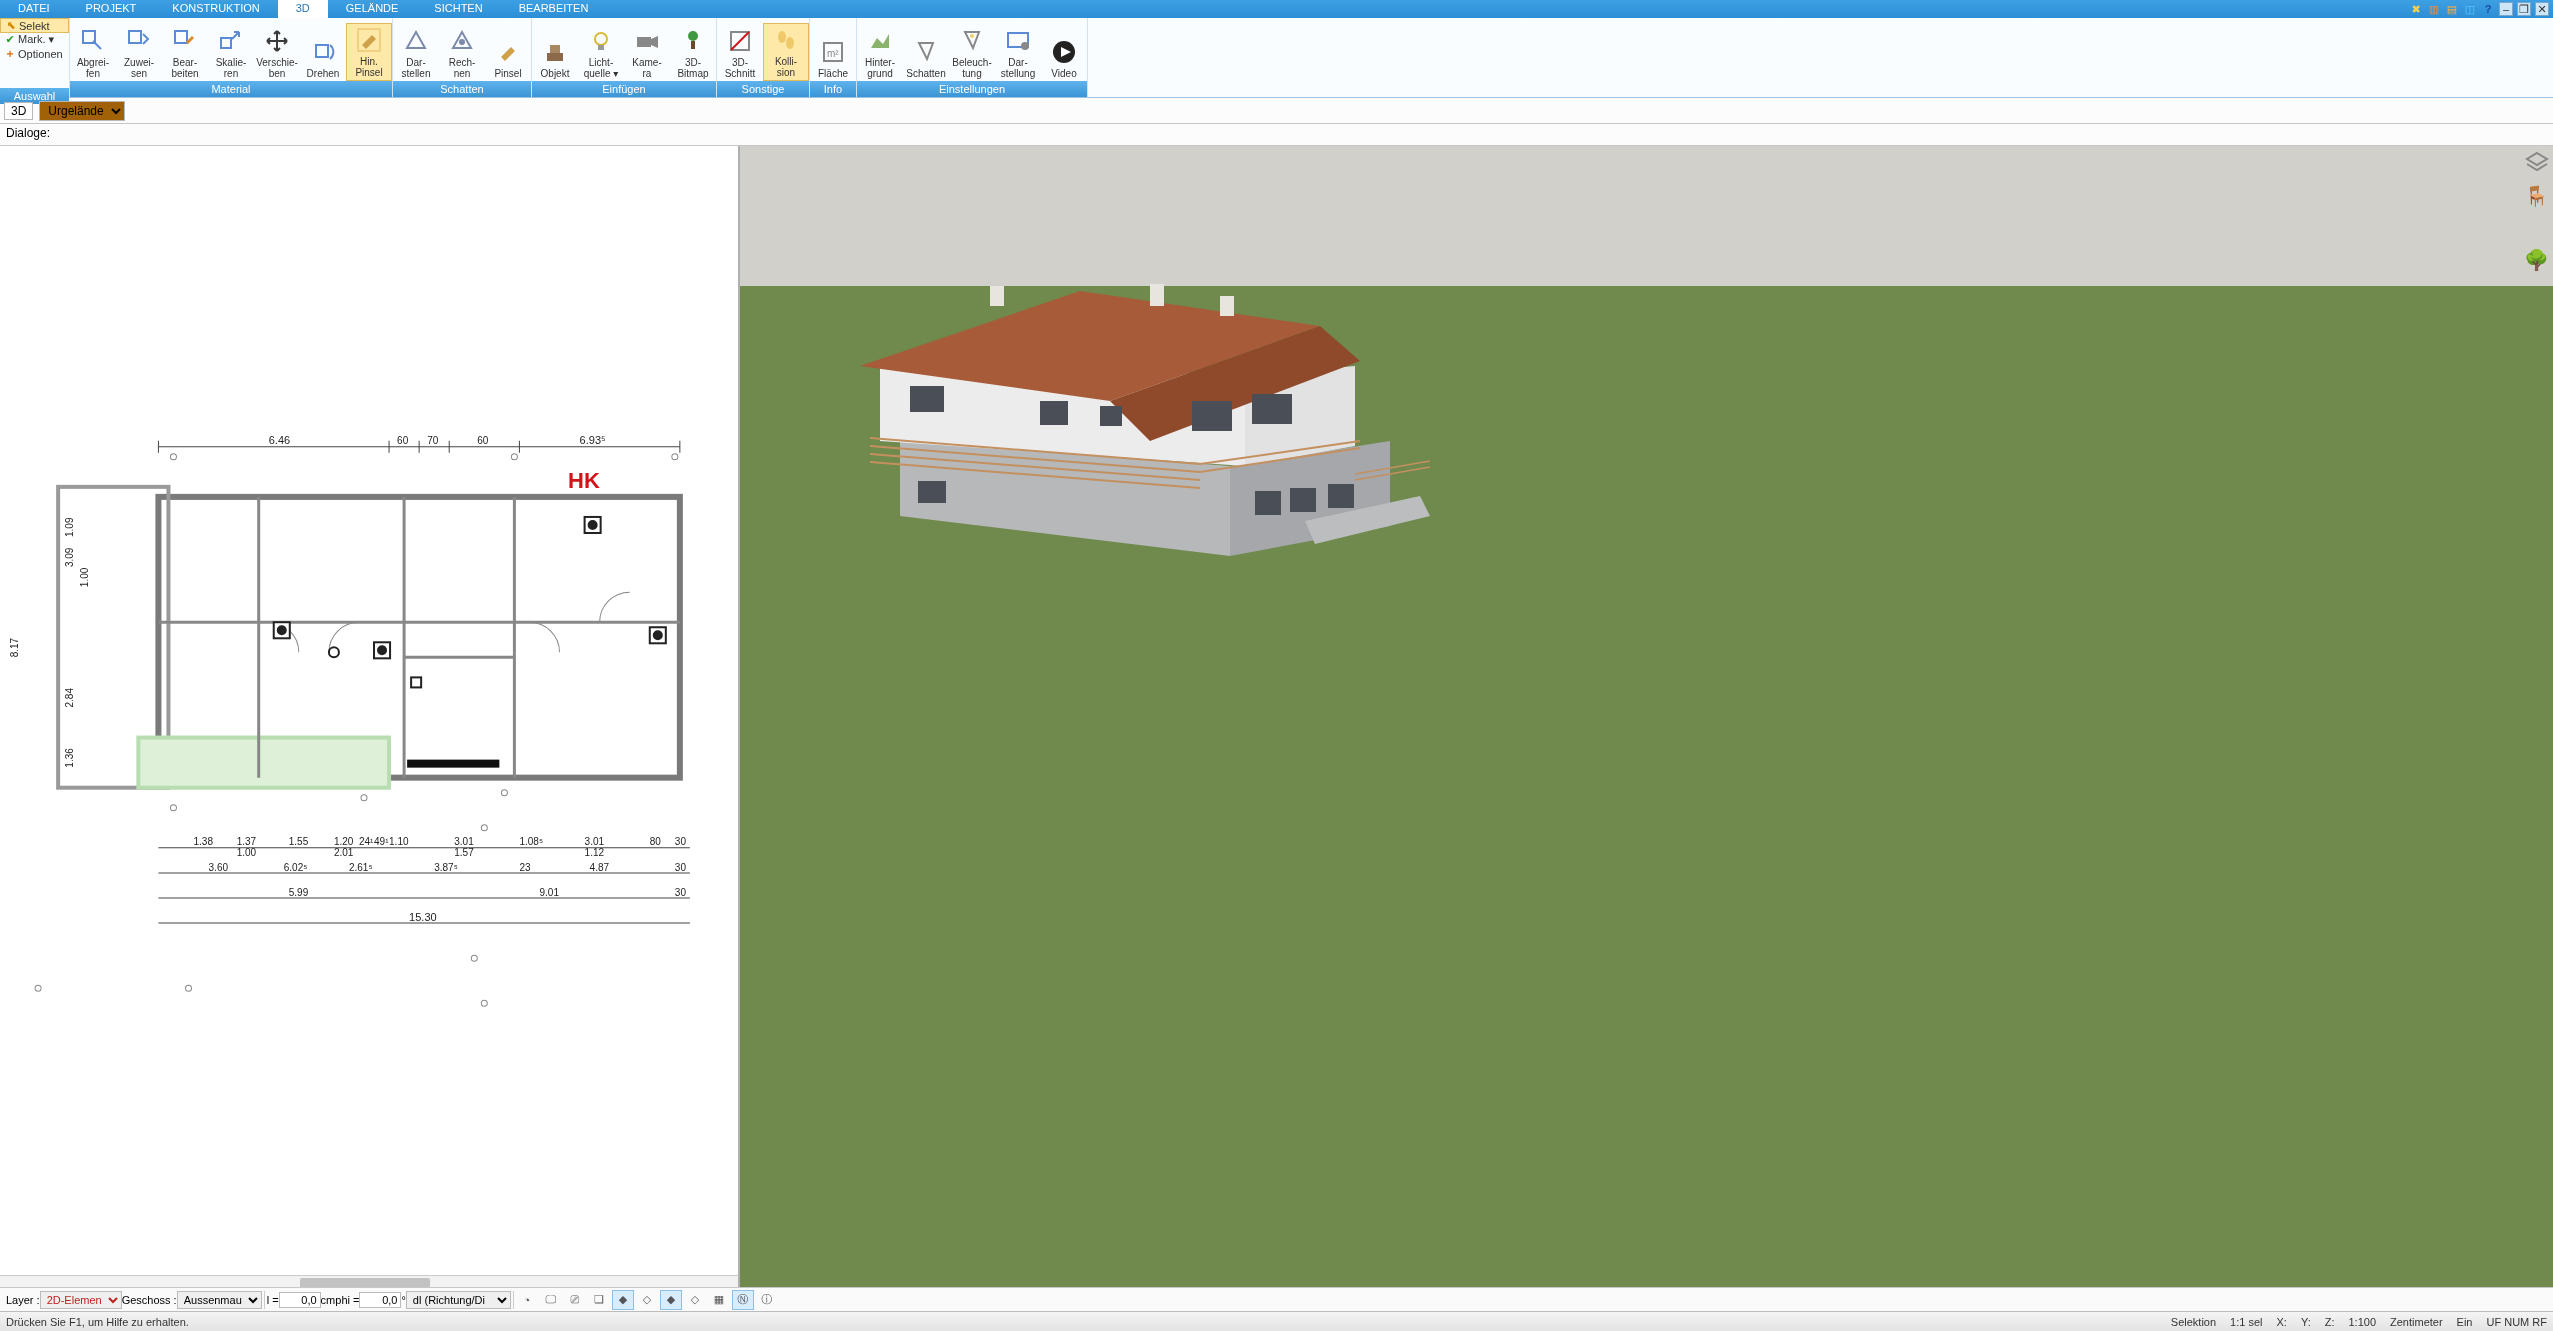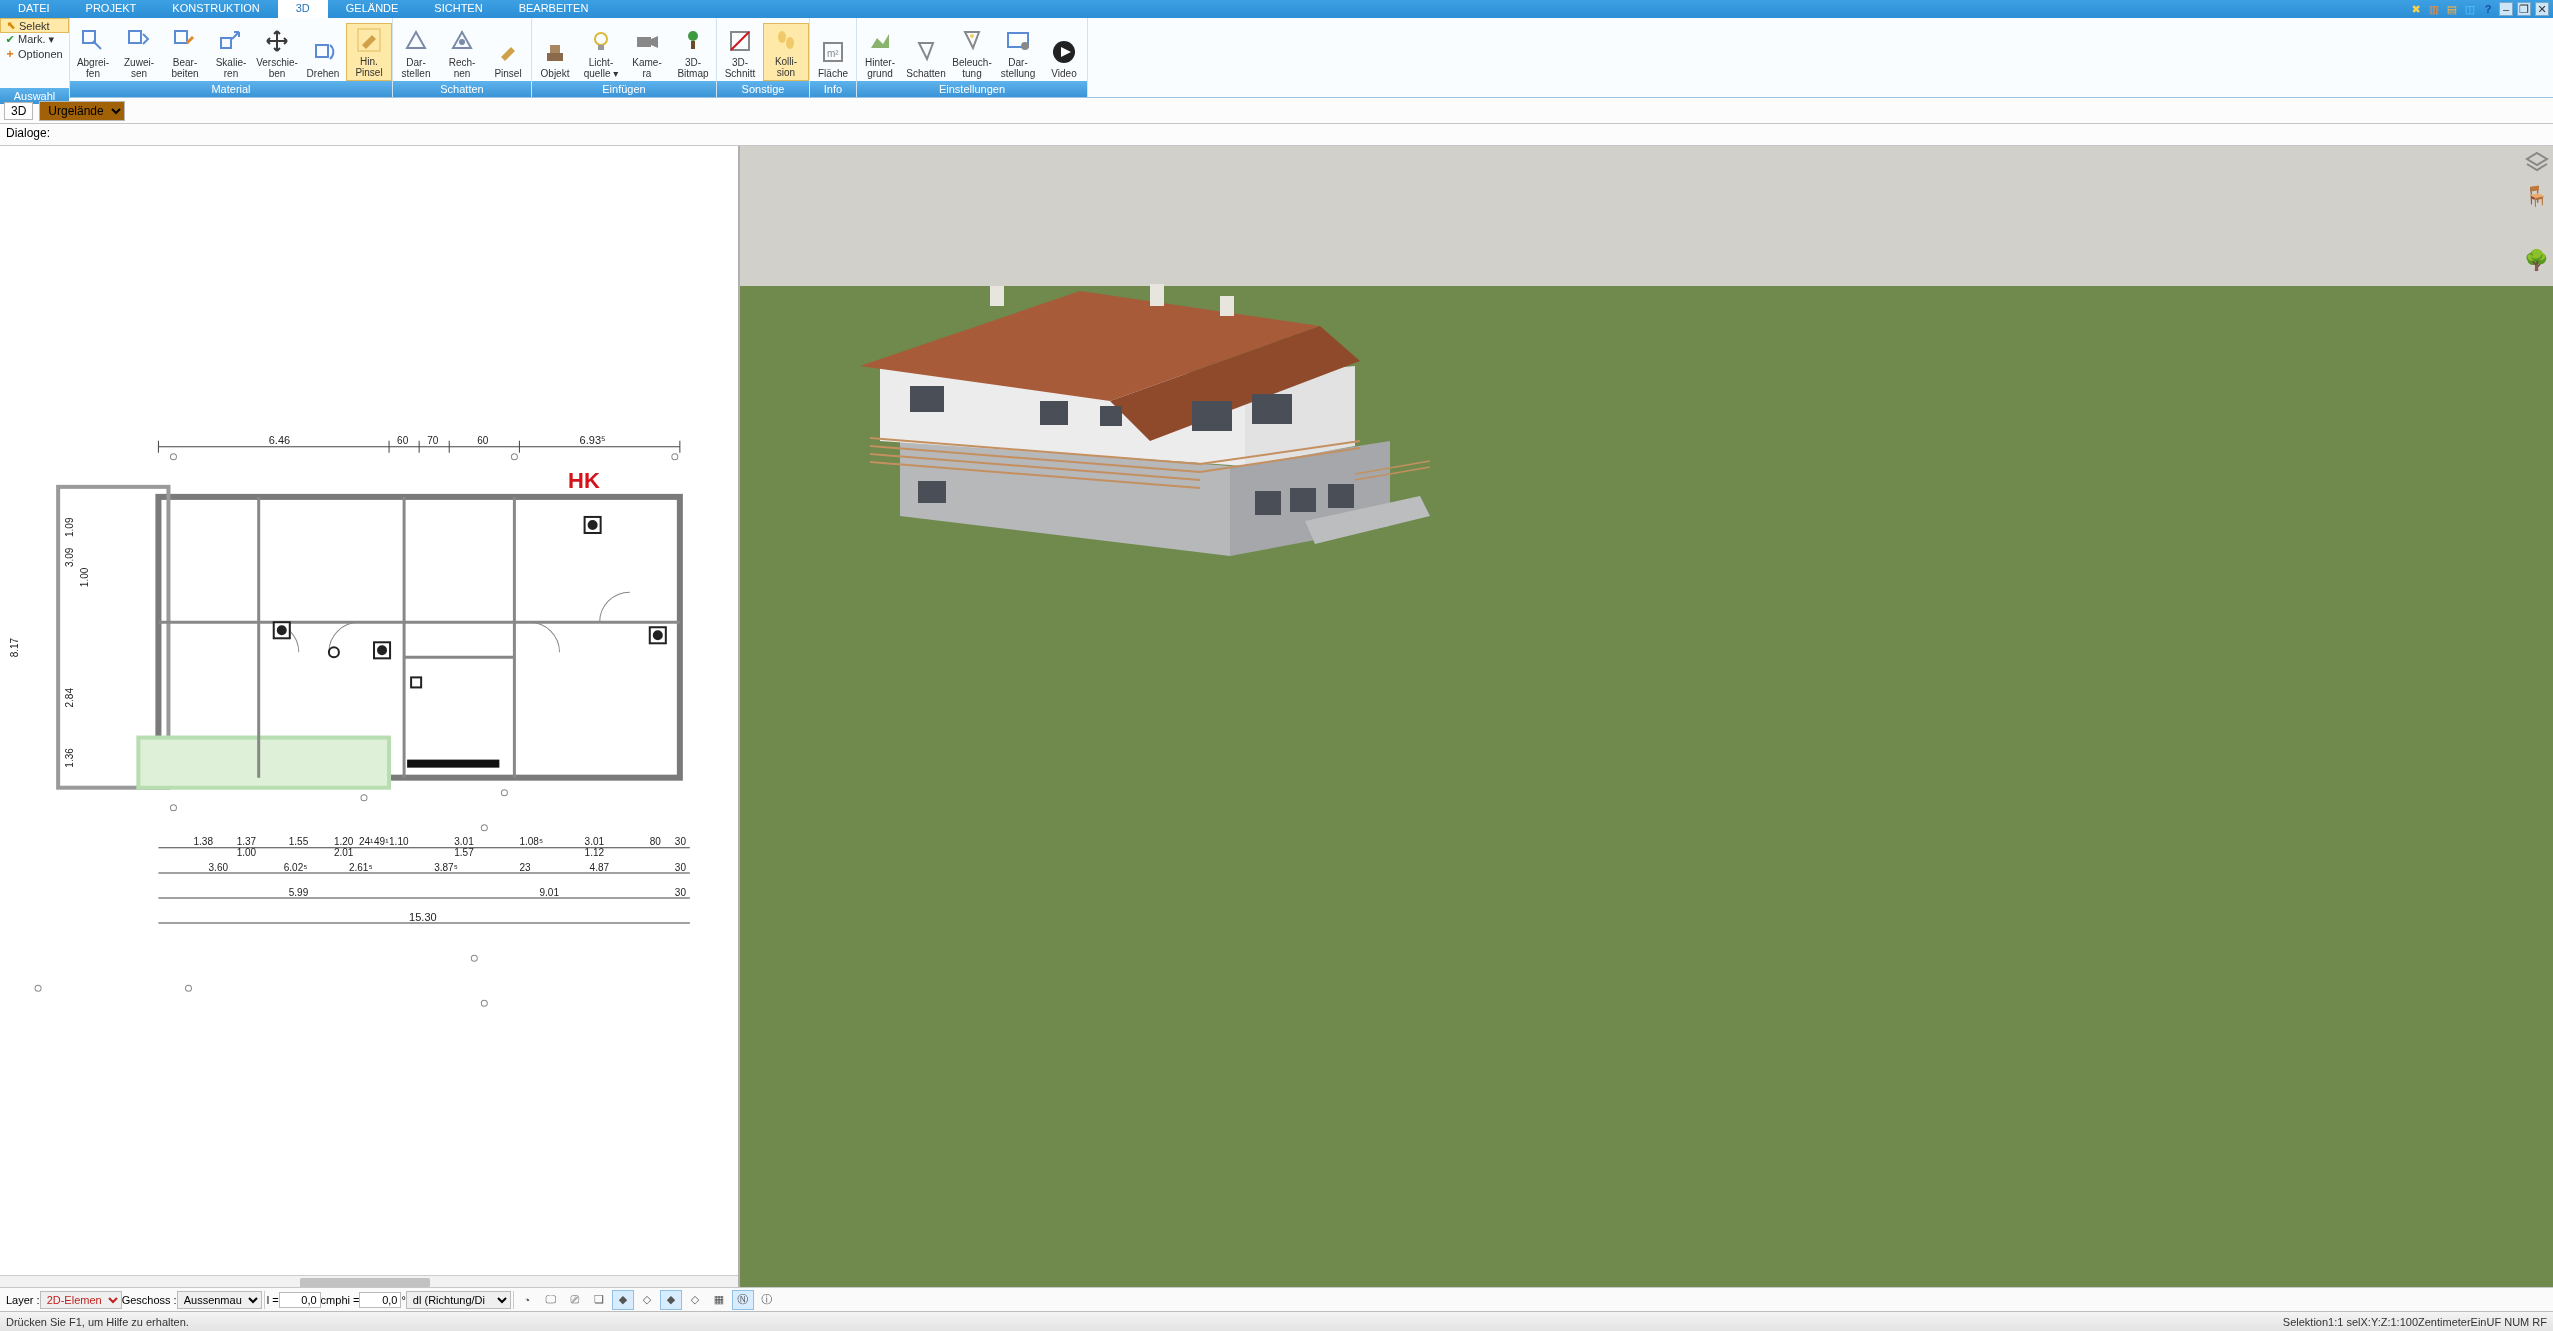--- a/index.html
+++ b/index.html
@@ -68,21 +68,21 @@
 .sico.palette div:nth-child(4){background:#e0d23a}
 
 
 .toolbar2 { position:absolute; bottom:20px; left:0; right:0; height:24px; border-top:1px solid #c7c7c7; background:#fafafa; display:flex; align-items:center; font-size:11px; padding:0 6px; }
 .toolbar2 input[type=text]{ width:42px; font-size:11px; text-align:right; padding:1px 3px; border:1px solid #bbb;}
 .toolbar2 select{ font-size:11px; border:1px solid #bbb; padding:1px 2px;}
 .toolbar2 .iconbtn { width:22px; height:20px; border:1px solid transparent; display:flex; align-items:center; justify-content:center; cursor:pointer; color:#555;}
 .toolbar2 .iconbtn.on { background:#d7ecff; border-color:#8fc0e8; }
 .toolbar2 .sep { width:1px; height:18px; background:#ccc; margin:0 2px;}
 
-.statusbar { position:absolute; bottom:0; left:0; right:0; height:20px; background:linear-gradient(#f4f4f4,#e3e3e3); border-top:1px solid #bcbcbc; font-size:11px; display:flex; align-items:center; padding:0 6px; color:#333;}
+.statusbar { position:absolute; bottom:0; left:0; right:0; height:20px; background:linear-gradient(#f4f4f4,#e3e3e3); border-top:1px solid #bcbcbc; font-size:11px; display:flex; align-items:center; padding:0 6px; gap:14px; color:#333;}
 .statusbar .flex { flex:1; }
 .statusbar .cell { white-space:nowrap; }
 </style>
 </head>
 <body>
 
 <div class="menubar">
   <div class="menutab">DATEI</div>
   <div class="menutab">PROJEKT</div>
   <div class="menutab">KONSTRUKTION</div>

